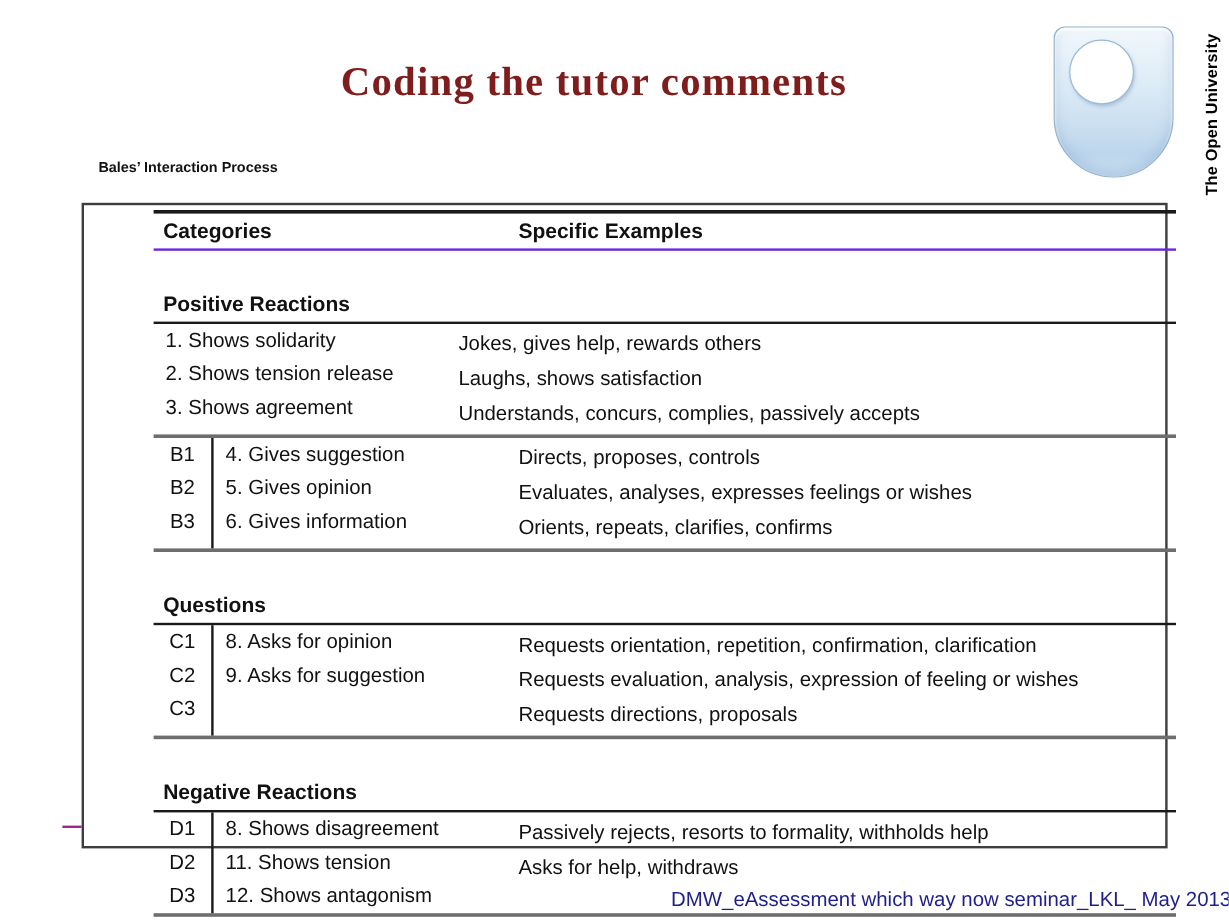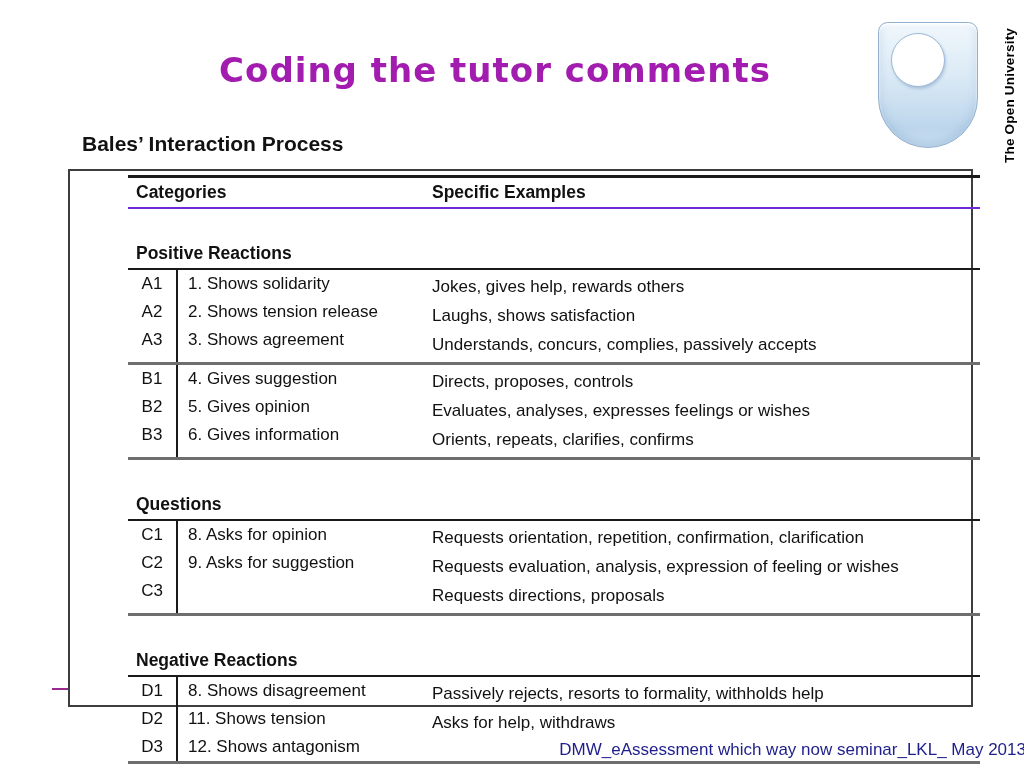--- a/index.html
+++ b/index.html
@@ -6,21 +6,21 @@
   .slide {
     position:relative; width:1024px; height:768px; background:#ffffff;
     font-family:"Liberation Sans", sans-serif; color:#111; overflow:hidden;
   }
   .slide-title {
     position:absolute; top:50px; left:0; width:990px; text-align:center;
     font-family:"DejaVu Sans", sans-serif; font-weight:bold; font-size:34px;
     letter-spacing:1px; color:#8B2190;
   }
   .subtitle {
-    position:absolute; left:82px; top:132px; font-size:21px; font-weight:bold; color:#121212;
+    position:absolute; left:82px; top:132px; font-size:12px; font-weight:bold; color:#121212;
   }
   .frame-box {
     position:absolute; left:68px; top:169px; width:905px; height:538px;
     border:2px solid #3d3d3d; box-sizing:border-box; background:transparent;
   }
   .accent-tick {
     position:absolute; left:52px; top:688px; width:16px; height:2px; background:#99298F;
   }
   
   .bales-table {
@@ -61,46 +61,41 @@
     position:absolute; left:935px; top:78px; width:150px; height:20px;
     transform:rotate(-90deg); font-weight:bold; font-size:13.5px; color:#000;
     letter-spacing:0.2px; text-align:left; line-height:20px; white-space:nowrap;
   }
 </style>
 </head>
 <body>
 
 <div class="slide">
 
-  <div class="slide-title" style="color: #a21caf;">Coding the tutor comments</div>
+  <div class="slide-title" style="color: #7f1d1d; font-family: Liberation Serif, serif;">Coding the tutor comments</div>
 
   <div class="ou-shield">
     <div class="ou-circle"></div>
   </div>
   <div class="ou-vtext">The Open University</div>
 
   <div class="subtitle">Bales’ Interaction Process</div>
 
   <div class="frame-box"></div>
   <div class="accent-tick" style="background: rgb(153, 41, 143);"></div>
 
   <div class="bales-table">
     <div class="thead">
       <div class="th-cat">Categories</div>
       <div class="th-ex">Specific Examples</div>
     </div>
     <div>
         <div class="table-section">
           <div class="section-title">Positive Reactions</div>
           <div class="section-body">
-            <div class="col-codes">
-              <div class="cell-line">A1</div>
-              <div class="cell-line">A2</div>
-              <div class="cell-line">A3</div>
-            </div>
             <div class="col-cats">
               <div class="cell-line">1. Shows solidarity</div>
               <div class="cell-line">2. Shows tension release</div>
               <div class="cell-line">3. Shows agreement</div>
             </div>
             <div class="col-ex">
               <div class="ex-item">Jokes, gives help, rewards others</div>
               <div class="ex-item">Laughs, shows satisfaction</div>
               <div class="ex-item">Understands, concurs, complies, passively accepts</div>
             </div>

